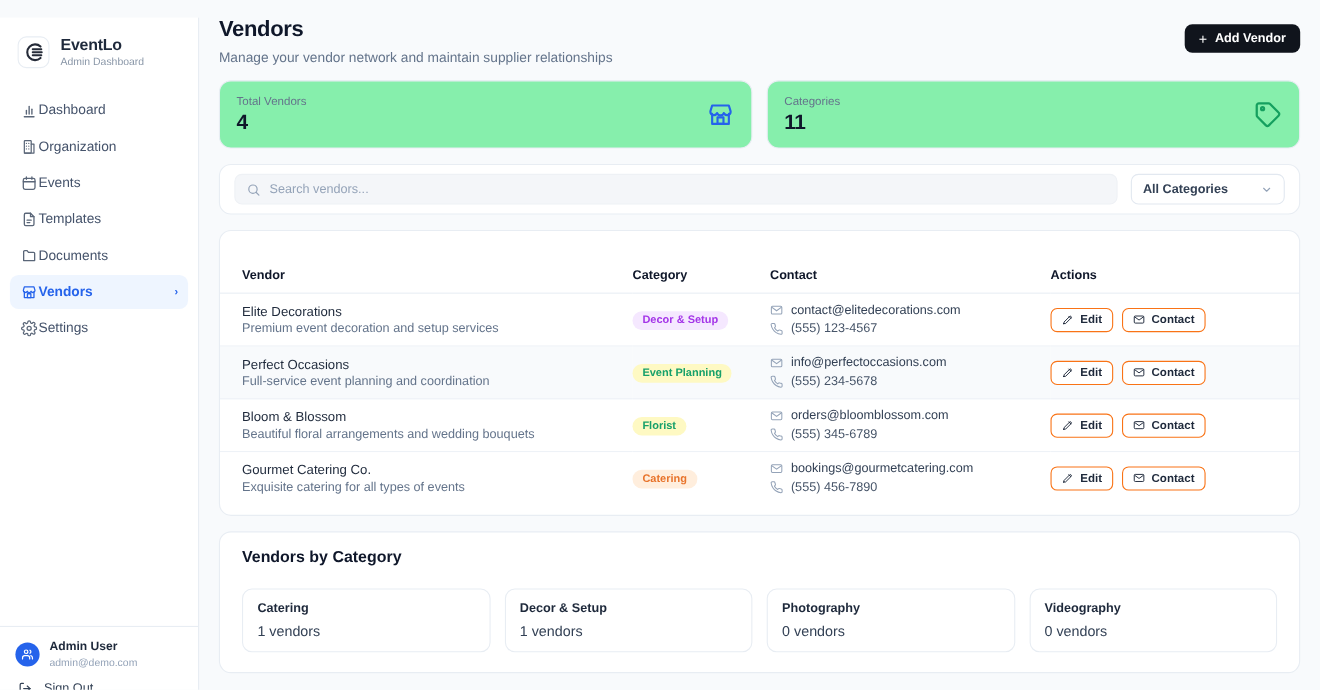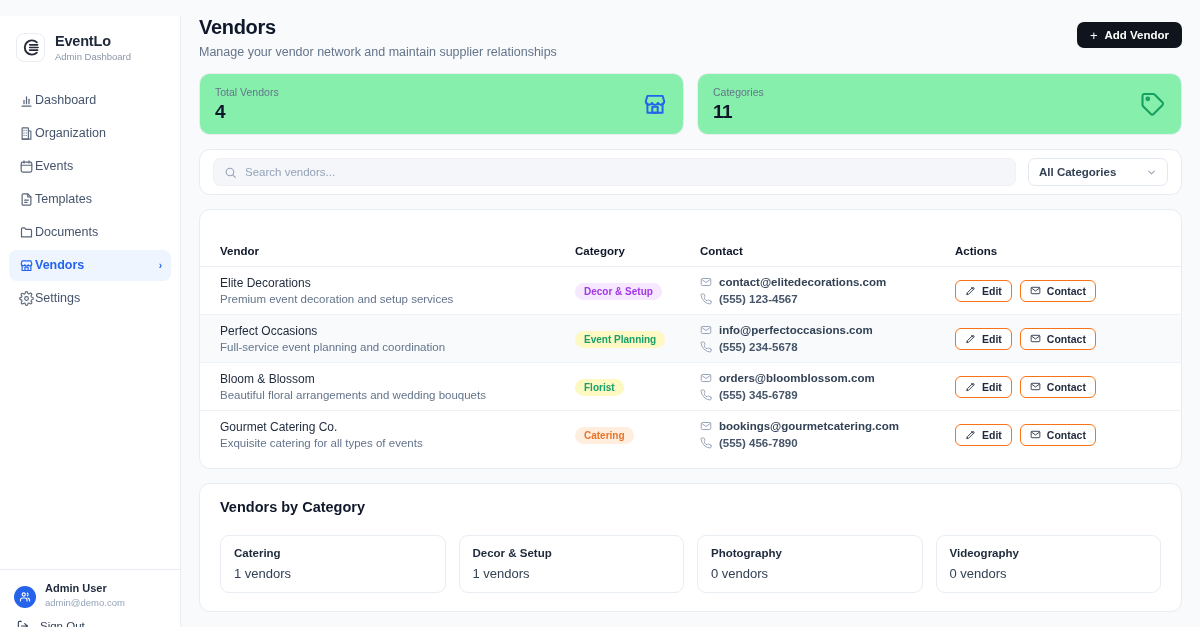--- a/index.html
+++ b/index.html
@@ -33,21 +33,21 @@
     display:flex; align-items:center; gap:1px;
     height:31px; padding:0 9px; border-radius:8px;
     font-size:12.5px; color:#45536b; cursor:pointer; position:relative;
   }
   .nav-item .ico { width:16px; height:16px; flex:0 0 16px; display:flex; align-items:center; justify-content:center; }
   .nav-item.active { background:#eef5ff; color:#2563eb; font-weight:600; }
   .nav-item.active .ico svg { stroke:#2563eb; }
   .nav-chevron { margin-left:auto; font-size:10px; color:#2563eb; }
 
   .sidebar-foot { margin-top:auto; border-top:1px solid #e8edf3; padding:12px 0 10px 0; }
-  .user-row { display:flex; align-items:flex-end; gap:9px; padding:0 0 0 14px; }
+  .user-row { display:flex; align-items:center; gap:9px; padding:0 0 0 14px; }
   .avatar {
     width:22px; height:22px; border-radius:50%; background:#2563eb;
     display:flex; align-items:center; justify-content:center; flex:0 0 22px;
   }
   .user-meta { display:flex; flex-direction:column; line-height:1.2; }
   .user-name { font-size:11px; font-weight:700; color:#1e293b; }
   .user-mail { font-size:9.5px; color:#94a3b8; margin-top:1px; }
   .signout { display:flex; align-items:center; gap:10px; padding:11px 0 0 16px; font-size:11.5px; color:#334155; cursor:pointer; }
 
   
@@ -112,21 +112,21 @@
   .v-desc { font-size:11.5px; color:#64748b; margin-top:3px; }
 
   .badge {
     display:inline-block; padding:3px 9px; border-radius:999px;
     font-size:10px; font-weight:700;
   }
   .badge.purple { background:#f5e8ff; color:#a435e8; }
   .badge.green  { background:#fef9c3; color:#16a06a; }
   .badge.orange { background:#ffeedd; color:#e8742c; }
 
-  .c-line { display:flex; align-items:center; gap:7px; font-size:11.5px; color:#334155;font-weight:bold; }
+  .c-line { display:flex; align-items:center; gap:7px; font-size:11.5px; color:#334155; }
   .c-line + .c-line { margin-top:5px; }
   .c-line.phone { color:#475569; }
 
   .actions { display:flex; gap:8px; }
   .act-btn {
     display:flex; align-items:center; gap:6px; height:22px; padding:0 9px;
     background:#fff; border:1px solid #f97316; border-radius:6px;
     font-size:10.5px; font-weight:700; color:#1e293b; font-family:Liberation Sans, sans-serif; cursor:pointer;
   }
 

